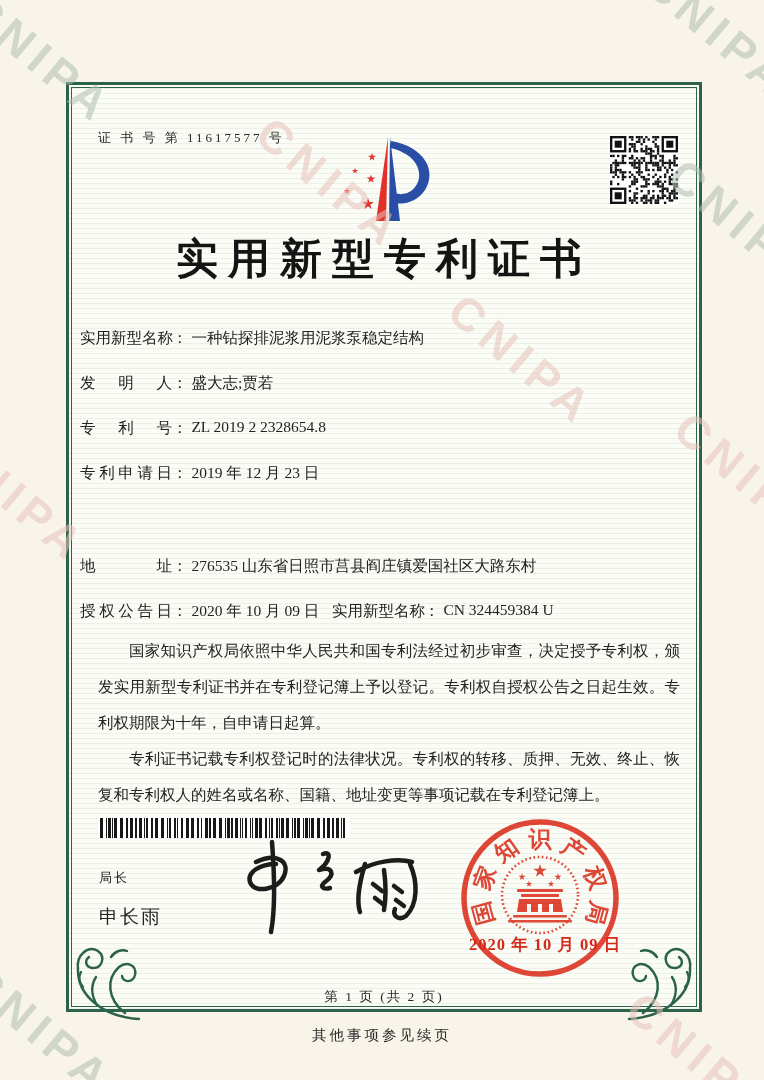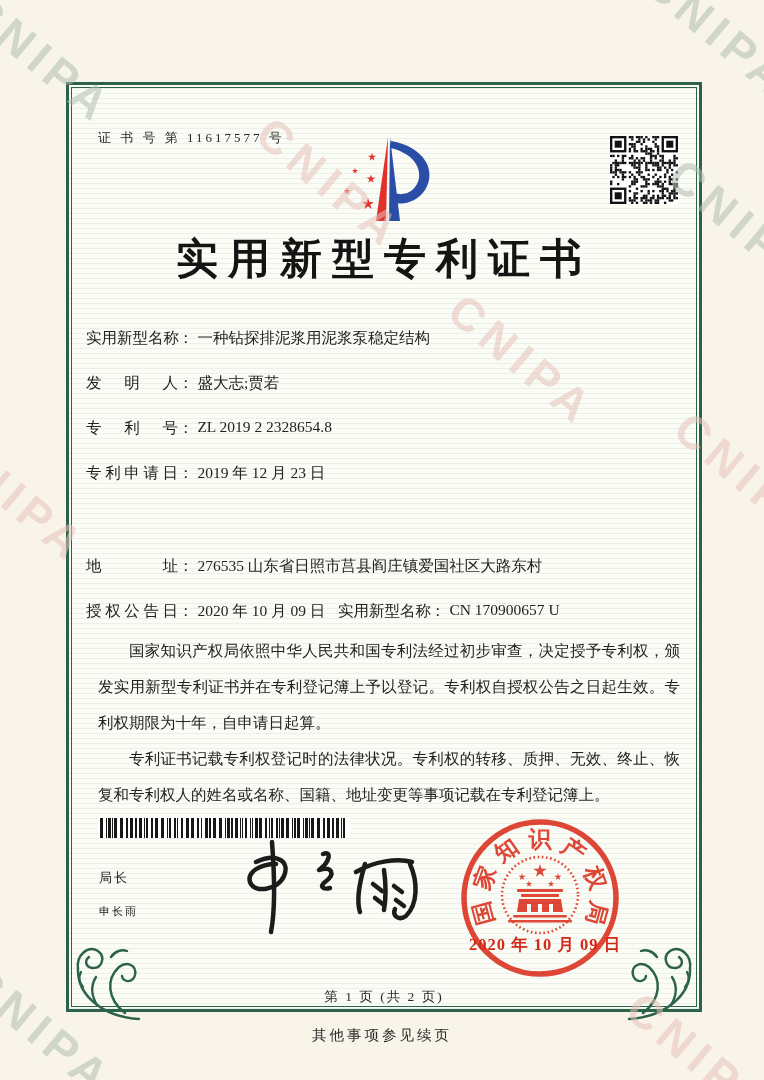--- a/index.html
+++ b/index.html
@@ -35,39 +35,39 @@
     position:absolute;left:29px;top:44px;font-size:13px;letter-spacing:3px;
     color:#2a2a2a;white-space:pre;
   }
   .title{
     position:absolute;left:0;top:146px;width:100%;text-align:center;
     font-size:42px;font-weight:bold;letter-spacing:10px;color:#141414;
   }
   .logo{position:absolute;left:262px;top:44px;}
   .qr{position:absolute;left:541px;top:51px;}
   
-  .frow{position:absolute;left:17px;width:590px;height:40px;font-size:15.5px;}
+  .frow{position:absolute;left:11px;width:590px;height:40px;font-size:15.5px;}
   .flabel{
     display:inline-block;width:92px;text-align:justify;text-align-last:justify;
     white-space:pre;vertical-align:top;color:#222;
   }
   .fcolon{display:inline-block;vertical-align:top;}
   .fvalue{white-space:pre;color:#222;}
   .fpair2{position:absolute;left:252px;top:0;}
   
   .paras{
     position:absolute;left:29px;top:548px;width:582px;font-size:15.5px;
     line-height:36px;text-align:justify;color:#222;
   }
   .paras p{margin:0;text-indent:2em;}
   
   .barcode{position:absolute;left:29px;top:733px;width:252px;height:20px;background:#fff;}
   .director-title{position:absolute;left:30px;top:784px;font-size:13px;letter-spacing:2px;
     font-family:"Liberation Sans","DejaVu Sans",sans-serif;}
-  .director-name{position:absolute;left:30px;top:819px;font-size:11px;letter-spacing:2px;
+  .director-name{position:absolute;left:30px;top:819px;font-size:19px;letter-spacing:2px;
     font-family:Liberation Serif, serif;text-align:center;}
   .signature{position:absolute;left:157px;top:743px;}
   .seal{position:absolute;left:386px;top:728px;mix-blend-mode:multiply;opacity:0.93;}
   .seal-date{
     position:absolute;left:400px;top:849px;font-size:16.5px;color:#d42819;
     letter-spacing:1px;white-space:pre;z-index:4;font-weight:bold;
   }
   .page-info{
     position:absolute;left:0;top:903px;width:100%;text-align:center;
     font-size:13.5px;letter-spacing:2px;color:#2a2a2a;white-space:pre;
@@ -435,21 +435,21 @@
   </div>
   <div class="frow" style="top:471px">
     <span class="flabel">地 址</span><span class="fcolon">：</span>
     <span class="fvalue">276535 山东省日照市莒县阎庄镇爱国社区大路东村</span>
   </div>
   <div class="frow" style="top:516px">
     <span class="flabel">授权公告日</span><span class="fcolon">：</span>
     <span class="fvalue">2020 年 10 月 09 日</span>
     <span class="fpair2">
       <span class="flabel">实用新型名称</span><span class="fcolon">：</span>
-      <span class="fvalue">CN 170900657 U</span>
+      <span class="fvalue">CN 324459384 U</span>
     </span>
   </div>
 
   <div class="paras">
     <p>国家知识产权局依照中华人民共和国专利法经过初步审查，决定授予专利权，颁发实用新型专利证书并在专利登记簿上予以登记。专利权自授权公告之日起生效。专利权期限为十年，自申请日起算。</p>
     <p>专利证书记载专利权登记时的法律状况。专利权的转移、质押、无效、终止、恢复和专利权人的姓名或名称、国籍、地址变更等事项记载在专利登记簿上。</p>
   </div>
 
   <svg class="barcode" id="barcode-svg" width="252" height="20">
       <rect x="2" y="0" width="3" height="20" fill="#181818"></rect>

